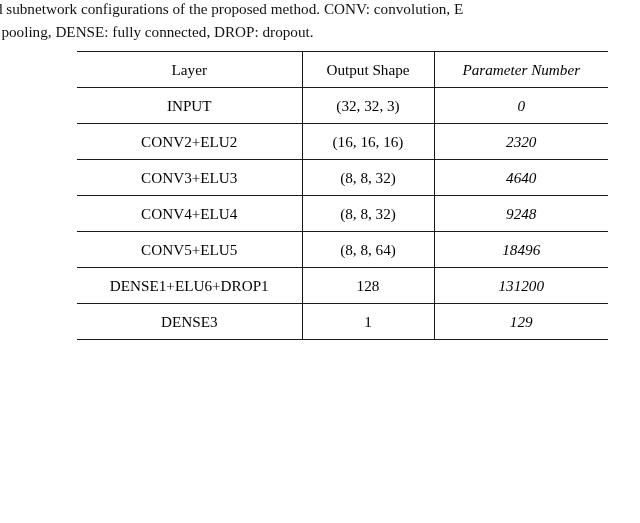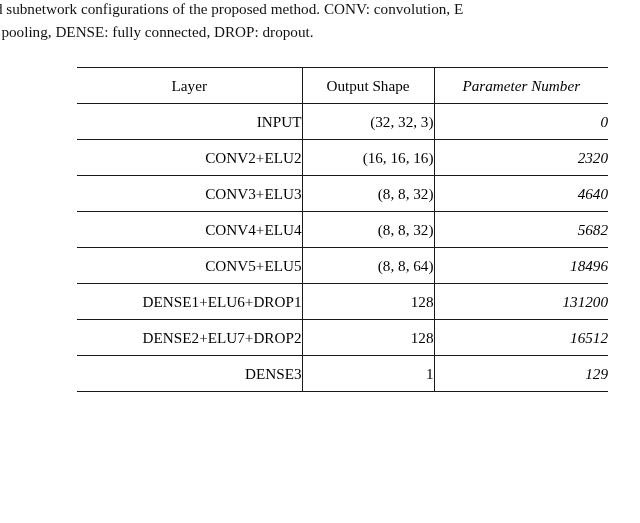--- a/index.html
+++ b/index.html
@@ -40,21 +40,20 @@
     left: -10px;
     top: 21px;
   }
 
   
   .table-wrap {
     position: absolute;
     left: 77px;
     top: 51px;
     width: 531px;
-    margin-top: 16px;
   }
   table.spec-table {
     border-collapse: collapse;
     width: 531px;
     table-layout: fixed;
     font-size: 15.2px;
   }
   table.spec-table col.c-layer  { width: 225px; }
   table.spec-table col.c-shape  { width: 132px; }
   table.spec-table col.c-params { width: 174px; }
@@ -66,21 +65,20 @@
     font-weight: normal;
     padding: 0;
     height: 35px;
     line-height: 35px;
     white-space: nowrap;
   }
 
   
   table.spec-table tr.rule-row > * {
     border-top: 1.3px solid #1a1a1a;
-    text-align: right;
   }
   
   table.spec-table thead tr.top-rule > * {
     border-top: 1.6px solid #1a1a1a;
   }
   
   table.spec-table tfoot .bottom-rule {
     border-top: 1.6px solid #1a1a1a;
     height: 0;
     line-height: 0;
@@ -124,36 +122,31 @@
           <td class="cell-params">2320</td>
         </tr>
         <tr class="rule-row">
           <td>CONV3+ELU3</td>
           <td class="cell-shape">(8, 8, 32)</td>
           <td class="cell-params">4640</td>
         </tr>
         <tr class="rule-row">
           <td>CONV4+ELU4</td>
           <td class="cell-shape">(8, 8, 32)</td>
-          <td class="cell-params">5682</td>
+          <td class="cell-params">9248</td>
         </tr>
         <tr class="rule-row">
           <td>CONV5+ELU5</td>
           <td class="cell-shape">(8, 8, 64)</td>
           <td class="cell-params">18496</td>
         </tr>
         <tr class="rule-row">
           <td>DENSE1+ELU6+DROP1</td>
           <td class="cell-shape">128</td>
           <td class="cell-params">131200</td>
-        </tr>
-        <tr class="rule-row">
-          <td>DENSE2+ELU7+DROP2</td>
-          <td class="cell-shape">128</td>
-          <td class="cell-params">16512</td>
         </tr>
         <tr class="rule-row">
           <td>DENSE3</td>
           <td class="cell-shape">1</td>
           <td class="cell-params">129</td>
         </tr>
       </tbody>
     <tfoot>
       <tr>
         <td class="bottom-rule"></td>

